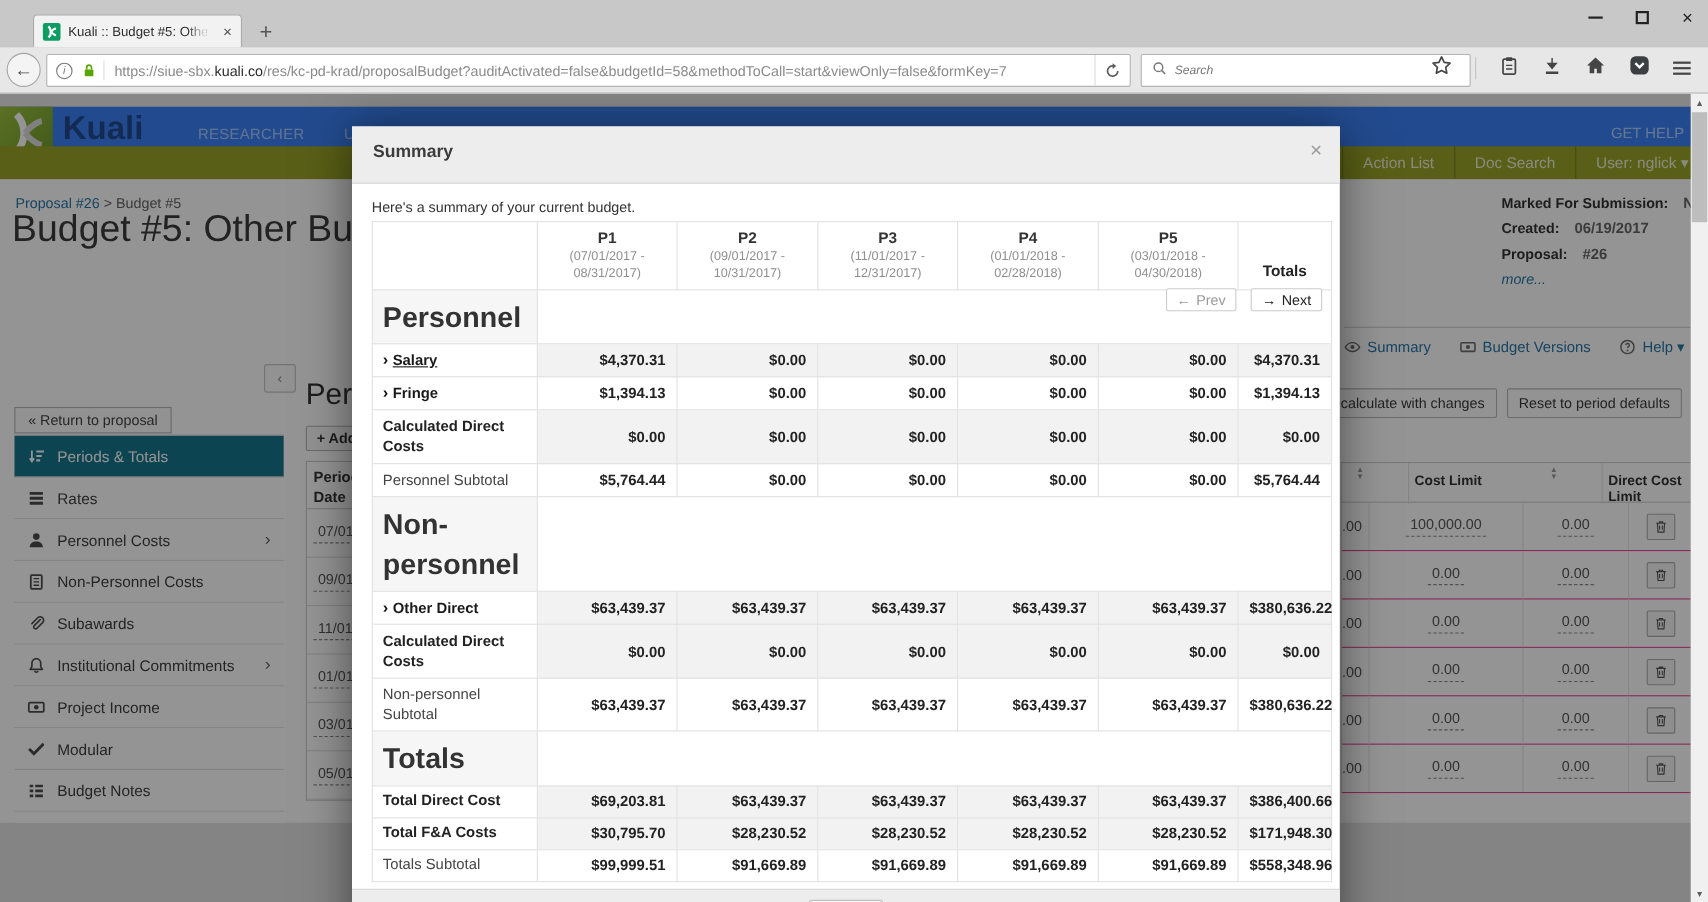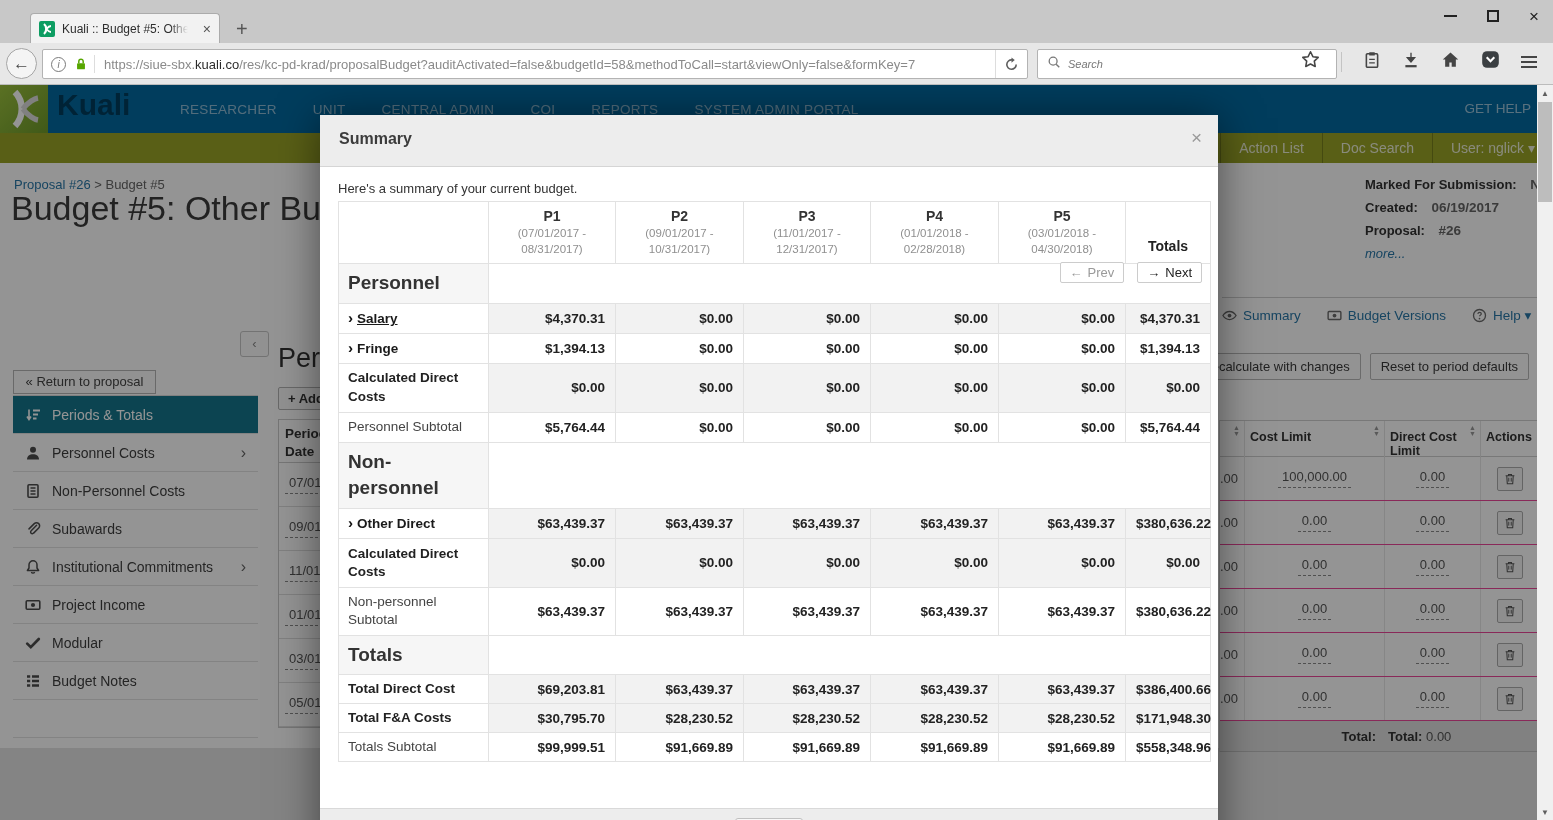--- a/index.html
+++ b/index.html
@@ -40,21 +40,21 @@
                border:1px solid #b3b3b3; border-radius:2px; display:flex; align-items:center; padding:0 9px; gap:7px; color:#777; }
   .search-ph { font-size:11px; font-style:italic; color:#777; }
   .bicons { position:absolute; right:16px; top:7px; display:flex; gap:21px; align-items:center; color:#454545; }
   .bicon-sep { width:1px; height:20px; background:#c4c4c4; }
   .burger { display:flex; flex-direction:column; gap:3px; }
   .burger i { display:block; width:16px; height:0; border-top:2.5px solid #454545; }
 
   
   .viewport { position:absolute; top:85px; left:0; width:1553px; height:735px; background:#e9e9e9; overflow:hidden; }
 
-  .kheader { position:absolute; top:0; left:0; right:0; height:48px; background:#0369a1; }
+  .kheader { position:absolute; top:12px; left:0; right:0; height:48px; background:#3b82f6; }
   .klogo { position:absolute; left:0; top:0; width:48px; height:48px; background:linear-gradient(135deg,#9cc23e,#6f9a2b); }
   .kbrand { position:absolute; left:57px; top:3px; font-size:30px; font-weight:bold; color:rgba(0,0,0,0.42); }
   .knav { position:absolute; left:180px; top:0; height:48px; display:flex; gap:36px; align-items:center; }
   .knav span { font-size:13.5px; color:rgba(255,255,255,0.55); letter-spacing:0.3px; }
   .gethelp { position:absolute; right:22px; top:16px; font-size:13.5px; color:rgba(255,255,255,0.6); }
 
   .utilbar { position:absolute; top:48px; left:0; right:0; height:30px; background:#99a426; display:flex; justify-content:flex-end; }
   .util-item { line-height:30px; padding:0 18px; font-size:14px; color:rgba(255,255,255,0.82); border-left:1px solid rgba(0,0,0,0.22); }
 
   .pagebg { position:absolute; top:78px; left:0; width:1537px; height:585px; background:#fff; }
@@ -72,21 +72,21 @@
   .rlinks { position:absolute; left:1222px; width:315px; top:212px; padding-top:9px; border-top:1px solid #cfcfcf;
             display:flex; gap:26px; font-size:13.5px; color:#2877a8; align-items:center; }
   .rlink { display:flex; gap:6px; align-items:center; }
   .rlink .ic { color:#6b6b6b; display:flex; }
   .rbuttons { position:absolute; right:24px; top:268px; display:flex; gap:9px; }
   .btn { background:#fdfdfd; border:1px solid #b9b9b9; border-radius:2px; font-size:13px; color:#3a3a3a; padding:5px 10px; font-family:inherit; }
 
   
   .limits { position:absolute; left:1219px; top:335px; width:318px; font-size:13px; color:#444; background:#fff; border-left:1px solid #d4d4d4; }
   .lhead, .lrow, .ltotal { display:grid; grid-template-columns:24px 140px 96px 58px; }
-  .lhead { height:37px; border-top:1px solid #cfcfcf; border-bottom:1px solid #cfcfcf; font-weight:bold; color:#333; font-size:12.5px; }
+  .lhead { height:37px; border-top:1px solid #cfcfcf; border-bottom:1px solid #cfcfcf; font-weight:bold; color:#333; font-size:12.5px;gap:36px; }
   .lhead > div { padding-top:9px; position:relative; border-left:1px solid #e3e3e3; padding-left:5px; }
   .lhead > div:first-child { border-left:none; }
   .caret { position:absolute; top:4px; right:4px; font-size:7px; color:#999; line-height:6px; text-align:center; }
   .lrow { height:44px; border-bottom:1px solid #ec4899; align-items:center; }
   .lrow > div { border-left:1px solid #e7e7e7; height:100%; display:flex; align-items:center; justify-content:center; }
   .lrow > div:first-child { border-left:none; justify-content:flex-start; font-size:13px; color:#555; }
   .dash { border-bottom:1px dashed #8a8a8a; padding:0 4px 3px 4px; color:#555; }
   .trashbtn { width:26px; height:24px; background:#f5f5f5; border:1px solid #adadad; border-radius:2px;
               display:flex; align-items:center; justify-content:center; color:#555; }
   .ltotal { height:31px; background:#dedede; border-bottom:1px solid #c2c2c2; align-items:center; font-size:13px; }
@@ -136,21 +136,21 @@
   .pn-btn .ar { font-weight:bold; }
   .pn-prev { color:#9a9a9a; }
   .pn-next { color:#222; }
 
   table.stable { border-collapse:collapse; table-layout:fixed; width:872px; margin-left:6px; border:1px solid #cfcfcf; }
   .stable td, .stable th { border:1px solid #e2e2e2; vertical-align:middle; }
   .stable thead th { height:62px; }
   .pcode { font-size:14px; font-weight:bold; color:#333; }
   .prange { font-size:11.5px; font-weight:normal; color:#8f8f8f; line-height:1.35; margin-top:2px; }
   .tot-head { vertical-align:bottom !important; text-align:center; font-size:14px; font-weight:bold; color:#222; padding-bottom:9px; }
-  .sec-label { font-size:19px; font-weight:bold; color:#333; background:#f6f6f6; padding:6px 26px 6px 9px; line-height:1.4; }
+  .sec-label { font-size:26px; font-weight:bold; color:#333; background:#f6f6f6; padding:6px 26px 6px 9px; line-height:1.4; }
   .lbl { padding:4px 9px; font-size:13.5px; color:#444; line-height:1.35; }
   .lbl .chevm { font-weight:bold; font-size:15px; margin-right:4px; color:#111; }
   .lbl.link { font-weight:bold; color:#1a1a1a; }
   .lbl.link.und .txt { text-decoration:underline; }
   .lbl.boldlbl { font-weight:bold; color:#222; }
   .val { text-align:right; padding:4px 10px; font-size:13.5px; font-weight:600; color:#222; }
   .shade { background:#f2f2f2;margin-top:20px; }
   .mfoot { position:absolute; left:0; top:693px; width:898px; height:69px; background:#ededed; border-top:1px solid #d9d9d9;
            display:flex; justify-content:center; padding-top:9px; }
   .mfoot .btn { background:#f7f7f7; border:1px solid #c0c0c0; border-radius:3px; padding:5px 16px; }
@@ -420,39 +420,41 @@
           <div>
             <button class="trashbtn">
               <svg width="14" height="14" viewBox="0 0 16 16">
                 <path d="M3 4.2h10M6.3 4.2V2.8h3.4v1.4M4.3 4.2l.6 9.2h6.2l.6-9.2" stroke="currentColor" stroke-width="1.2" fill="none"></path>
                 <path d="M6.6 6.5v4.5M9.4 6.5v4.5" stroke="currentColor" stroke-width="1.1"></path>
               </svg>
             </button>
           </div>
         </div>
       </div>
-    <div class="ltotal">
-      <div></div>
-      <div class="tl">Total:</div>
-      <div class="tv"><span style="font-weight:bold;color:#333">Total:</span> <span>0.00</span></div>
-      <div></div>
-    </div>
   </div>
 
   <div class="collapse-btn">‹</div>
   <div class="return-btn">« Return to proposal</div>
   <div class="snav">
       <div class="sitem active">
         <span class="ic">
           <svg width="16" height="16" viewBox="0 0 16 16">
             <path d="M4 2.5v10M2 9.5l2 3 2-3" stroke="currentColor" stroke-width="1.6" fill="none"></path>
             <path d="M8 3.5h7M8 7.5h5M8 11.5h3.5" stroke="currentColor" stroke-width="1.9"></path>
           </svg>
         </span>
         <span>Periods &amp; Totals</span>
+      </div>
+      <div class="sitem">
+        <span class="ic">
+          <svg width="16" height="16" viewBox="0 0 16 16">
+            <path d="M2 3.5h12M2 8h12M2 12.5h12" stroke="currentColor" stroke-width="2.6"></path>
+          </svg>
+        </span>
+        <span>Rates</span>
       </div>
       <div class="sitem">
         <span class="ic">
           <svg width="16" height="16" viewBox="0 0 16 16">
             <circle cx="8" cy="4.8" r="3" fill="currentColor"></circle>
             <path d="M2 14.5c0-3.4 2.7-5.2 6-5.2s6 1.8 6 5.2z" fill="currentColor"></path>
           </svg>
         </span>
         <span>Personnel Costs</span>
         <span class="chev">›</span>

